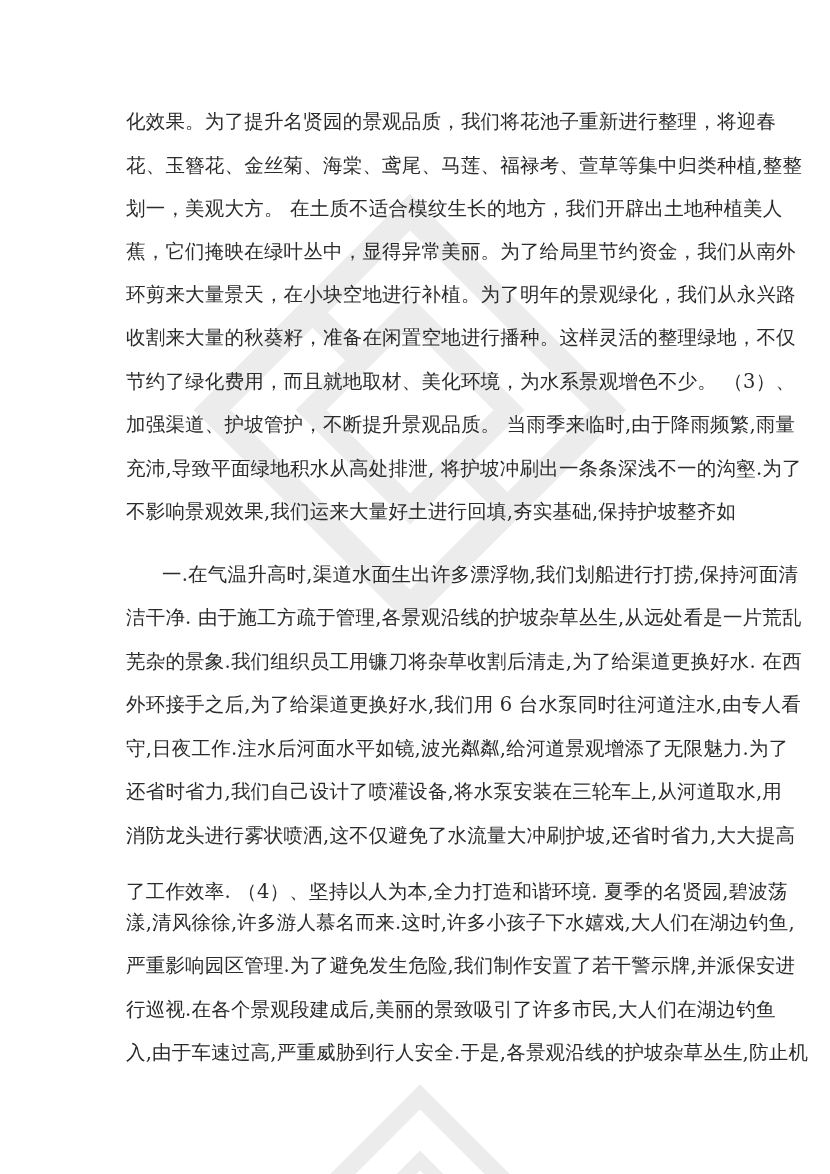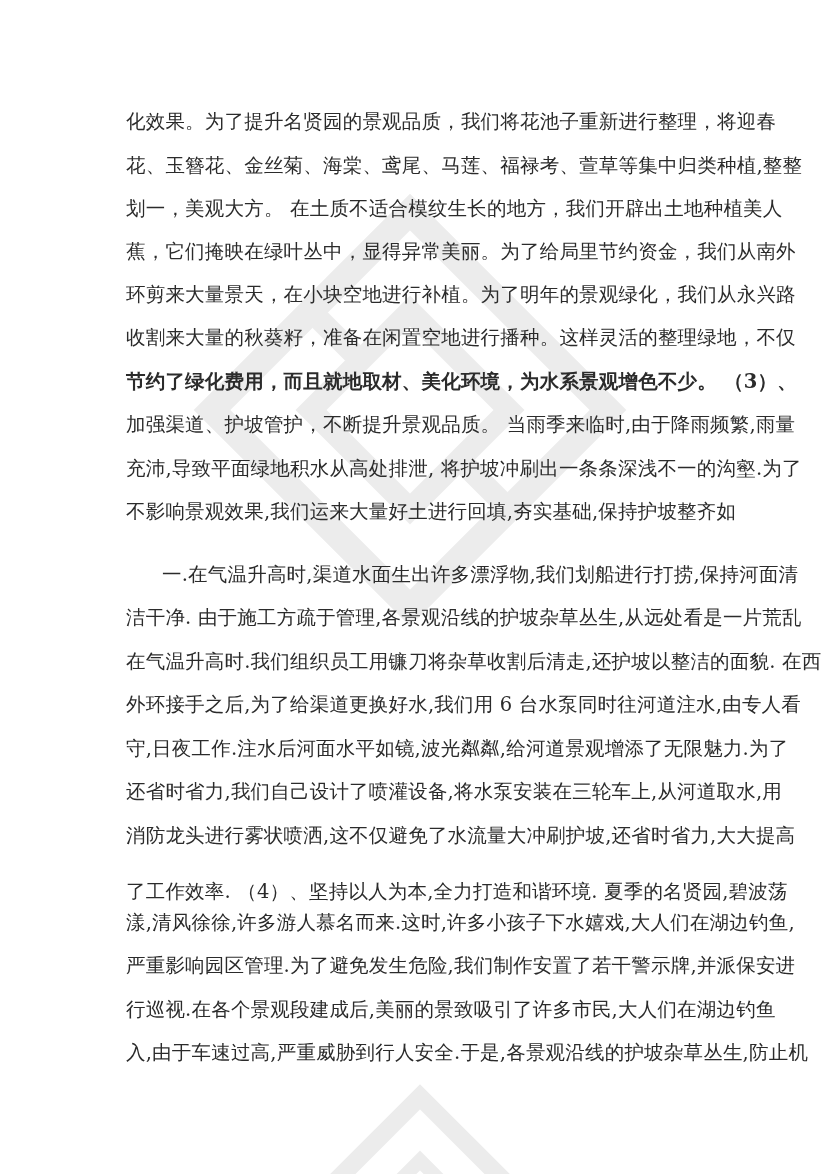--- a/index.html
+++ b/index.html
@@ -67,28 +67,28 @@
   </div>
 
   <div class="content">
 
     <div class="line" style="top:110px;">化效果。为了提升名贤园的景观品质，我们将花池子重新进行整理，将迎春</div>
     <div class="line" style="top:154px;">花、玉簪花、金丝菊、海棠、鸢尾、马莲、福禄考、萱草等集中归类种植,整整</div>
     <div class="line" style="top:197px;">划一，美观大方。 在土质不适合模纹生长的地方，我们开辟出土地种植美人</div>
     <div class="line" style="top:240px;">蕉，它们掩映在绿叶丛中，显得异常美丽。为了给局里节约资金，我们从南外</div>
     <div class="line" style="top:283px;">环剪来大量景天，在小块空地进行补植。为了明年的景观绿化，我们从永兴路</div>
     <div class="line" style="top:326px;text-align:center;">收割来大量的秋葵籽，准备在闲置空地进行播种。这样灵活的整理绿地，不仅</div>
-    <div class="line" style="top:370px;font-weight:bold;">节约了绿化费用，而且就地取材、美化环境，为水系景观增色不少。 （3）、</div>
+    <div class="line" style="top:370px;">节约了绿化费用，而且就地取材、美化环境，为水系景观增色不少。 （3）、</div>
     <div class="line" style="top:413px;">加强渠道、护坡管护，不断提升景观品质。 当雨季来临时,由于降雨频繁,雨量</div>
     <div class="line" style="top:457px;">充沛,导致平面绿地积水从高处排泄, 将护坡冲刷出一条条深浅不一的沟壑.为了</div>
     <div class="line" style="top:500px;">不影响景观效果,我们运来大量好土进行回填,夯实基础,保持护坡整齐如</div>
 
     <div class="line indent" style="top:563px;">一.在气温升高时,渠道水面生出许多漂浮物,我们划船进行打捞,保持河面清</div>
     <div class="line" style="top:606px;">洁干净. 由于施工方疏于管理,各景观沿线的护坡杂草丛生,从远处看是一片荒乱</div>
-    <div class="line" style="top:650px;">在气温升高时.我们组织员工用镰刀将杂草收割后清走,还护坡以整洁的面貌. 在西</div>
+    <div class="line" style="top:650px;">芜杂的景象.我们组织员工用镰刀将杂草收割后清走,为了给渠道更换好水. 在西</div>
     <div class="line" style="top:693px;">外环接手之后,为了给渠道更换好水,我们用 6 台水泵同时往河道注水,由专人看</div>
     <div class="line" style="top:737px;">守,日夜工作.注水后河面水平如镜,波光粼粼,给河道景观增添了无限魅力.为了</div>
     <div class="line" style="top:780px;">还省时省力,我们自己设计了喷灌设备,将水泵安装在三轮车上,从河道取水,用</div>
     <div class="line" style="top:824px;">消防龙头进行雾状喷洒,这不仅避免了水流量大冲刷护坡,还省时省力,大大提高</div>
     <div class="line" style="top:867px;margin-top:13px;">了工作效率. （4）、坚持以人为本,全力打造和谐环境. 夏季的名贤园,碧波荡</div>
     <div class="line" style="top:911px;">漾,清风徐徐,许多游人慕名而来.这时,许多小孩子下水嬉戏,大人们在湖边钓鱼,</div>
     <div class="line" style="top:954px;">严重影响园区管理.为了避免发生危险,我们制作安置了若干警示牌,并派保安进</div>
     <div class="line" style="top:998px;">行巡视.在各个景观段建成后,美丽的景致吸引了许多市民,大人们在湖边钓鱼</div>
     <div class="line" style="top:1041px;">入,由于车速过高,严重威胁到行人安全.于是,各景观沿线的护坡杂草丛生,防止机</div>
   </div>

